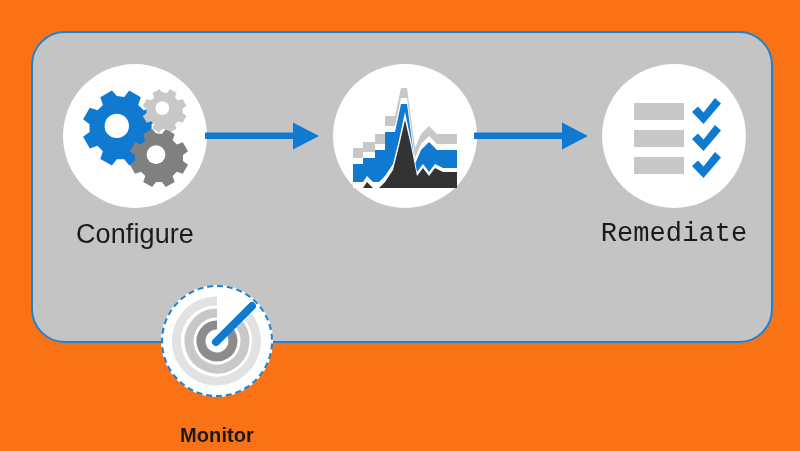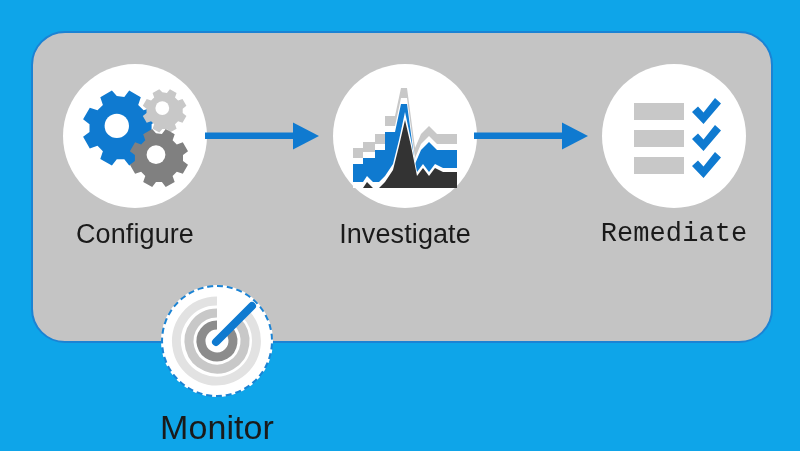--- a/index.html
+++ b/index.html
@@ -8,21 +8,21 @@
     padding: 0;
     background: #e6e6e6;
   }
   body {
     font-family: "Liberation Sans", sans-serif;
   }
   #stage {
     position: relative;
     width: 800px;
     height: 451px;
-    background: #0ea5e9;
+    background: #f97316;
     overflow: hidden;
   }
   
   #process-panel {
     position: absolute;
     left: 31px;
     top: 31px;
     width: 742px;
     height: 312px;
     box-sizing: border-box;
@@ -82,23 +82,23 @@
     box-sizing: border-box;
   }
   #step-monitor .monitor-circle svg {
     position: absolute;
     left: -2px;
     top: -2px;
     width: 112px;
     height: 112px;
   }
   #step-monitor .step-label {
-    margin-top: 14px;
-    font-size: 34px;
-    font-weight: 400;
+    margin-top: 22px;
+    font-size: 20px;
+    font-weight: 700;
     line-height: 32px;
   }
 
   
   .arrow {
     position: absolute;
     height: 34px;
   }
   .arrow svg { display: block; }
   #arrow-1 { left: 205px; top: 119px; width: 116px; }
@@ -192,21 +192,20 @@
             L 60,100 L 66,76 L 72,48 L 78,76 L 84,108 L 90,100 L 96,108
             L 102,100 L 110,104 L 124,104 L 124,124 L 20,124 Z"></path>
 
           <path fill="#333333" d="
             M 20,124 L 30,124 L 34,118 L 40,124 L 46,124 L 52,118
             L 60,106 L 66,82 L 72,56 L 78,82 L 84,112 L 90,104 L 96,112
             L 102,104 L 110,108 L 124,108 L 124,124 Z"></path>
         </g>
       </svg>
     </div>
-    <div class="step-label">Investigate</div>
   </div>
 
   <div class="arrow" id="arrow-2">
     <svg width="116" height="34" viewBox="0 0 116 34">
       <rect x="0" y="13.5" width="92" height="6.5" fill="#0f7ad0"></rect>
       <path d="M 88 3.5 L 114 17 L 88 30.5 Z" fill="#0f7ad0"></path>
     </svg>
   </div>
 
   <div class="step" id="step-remediate">

